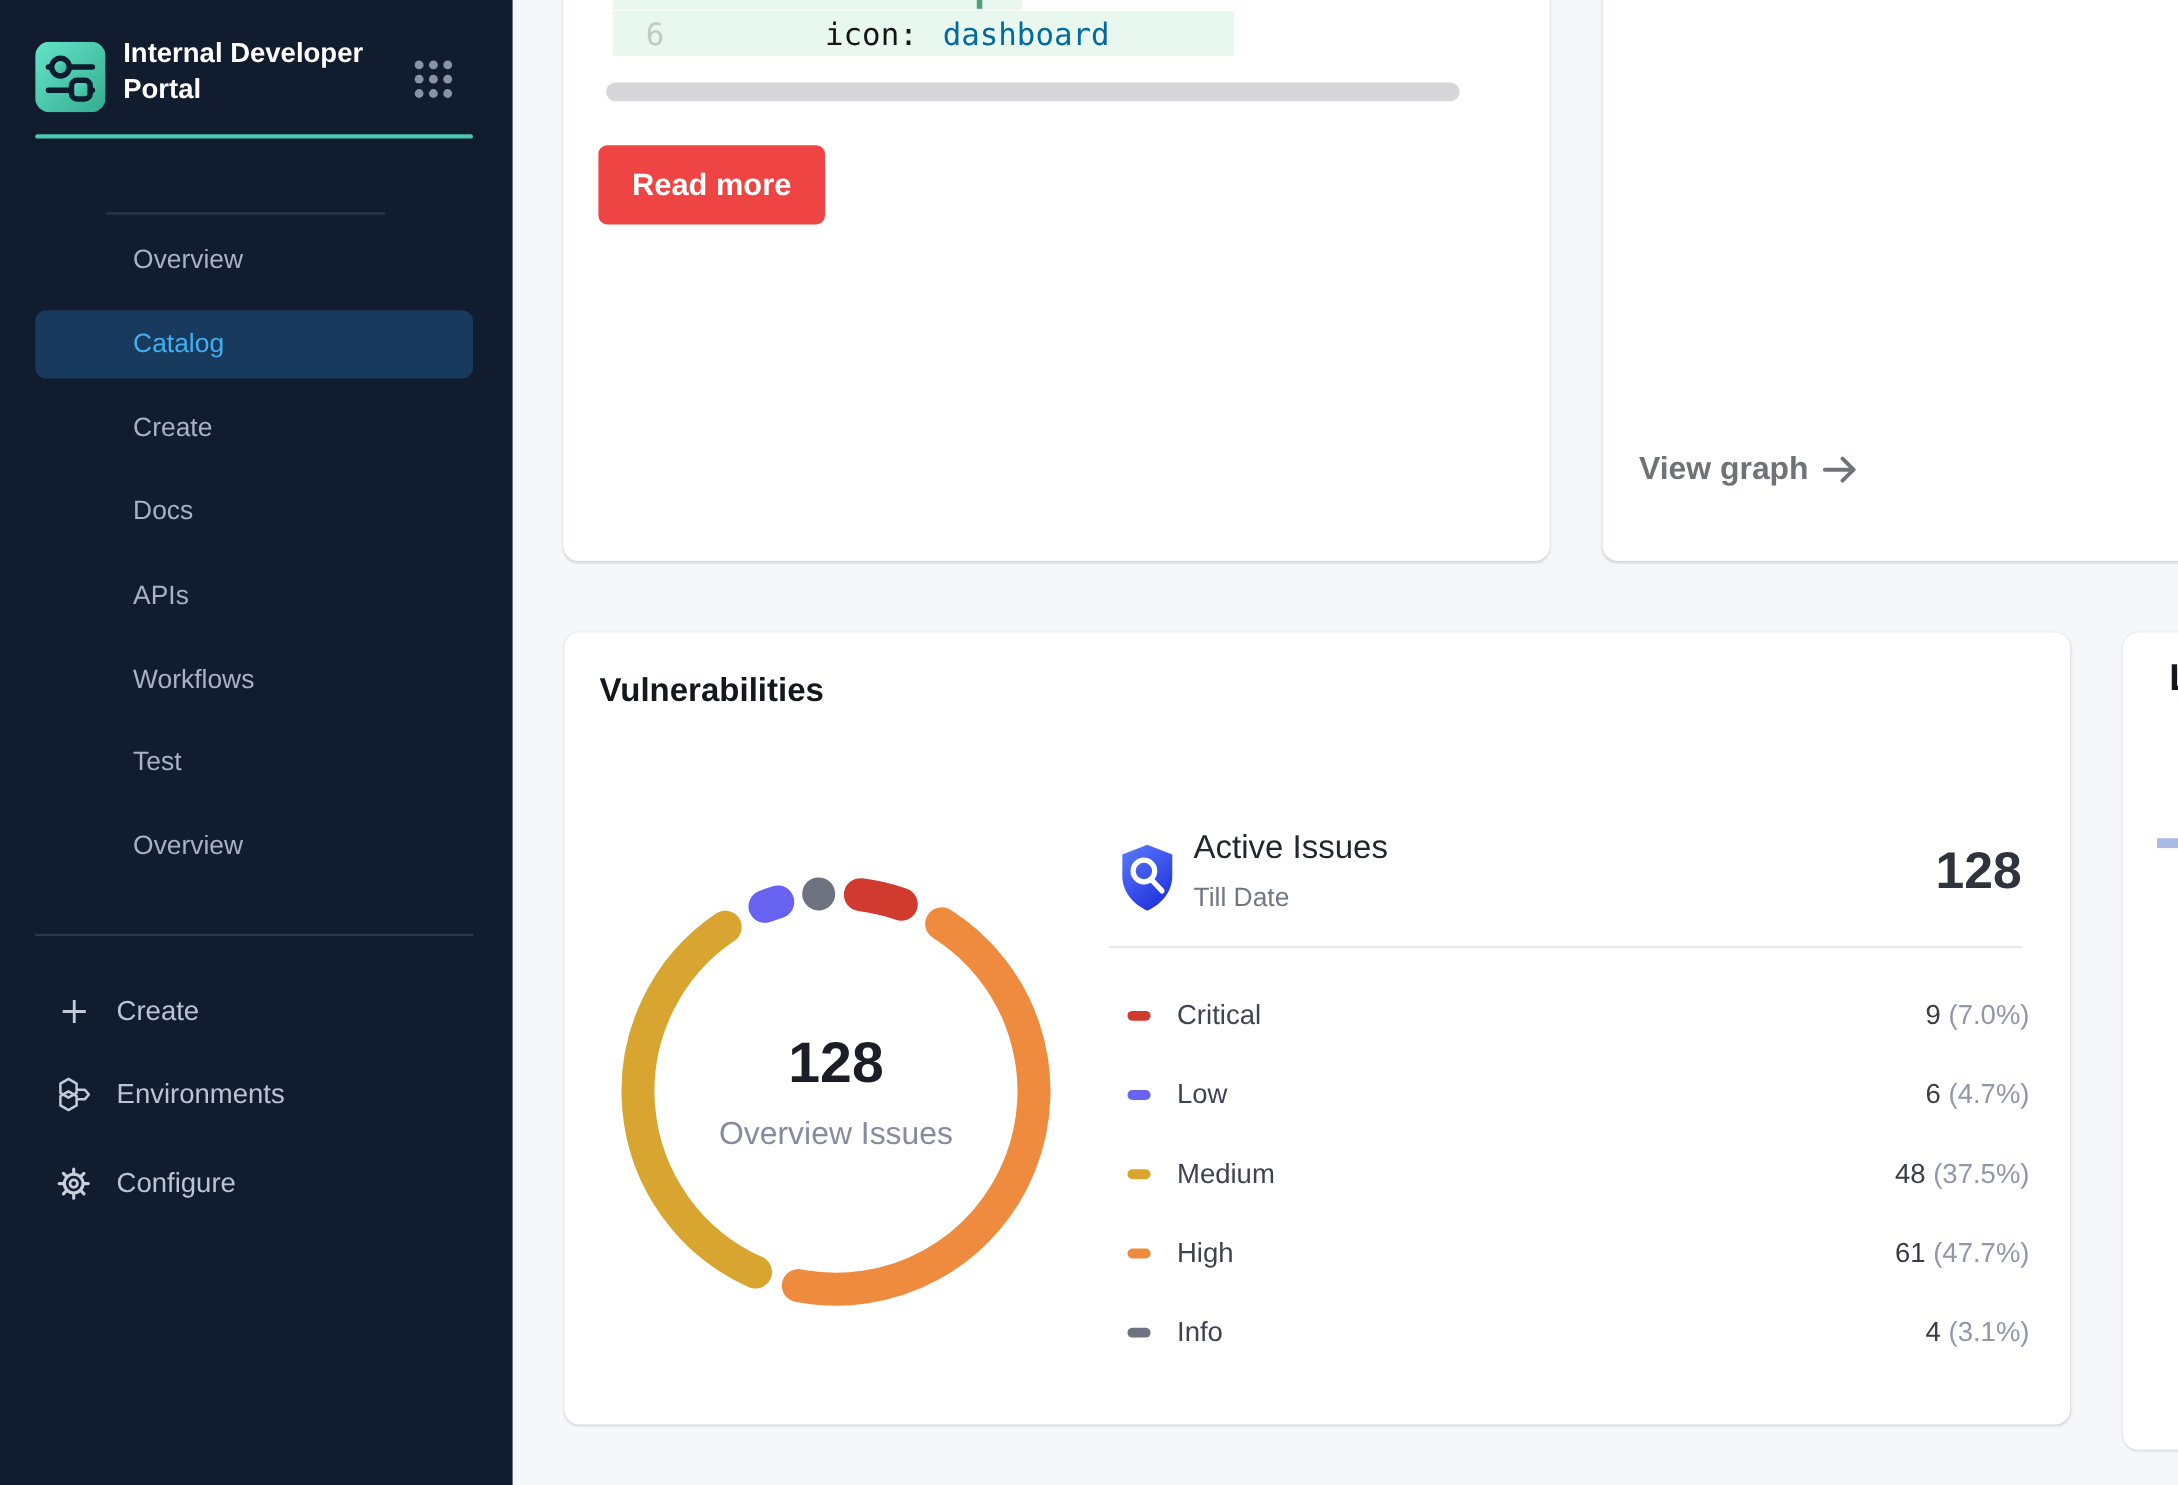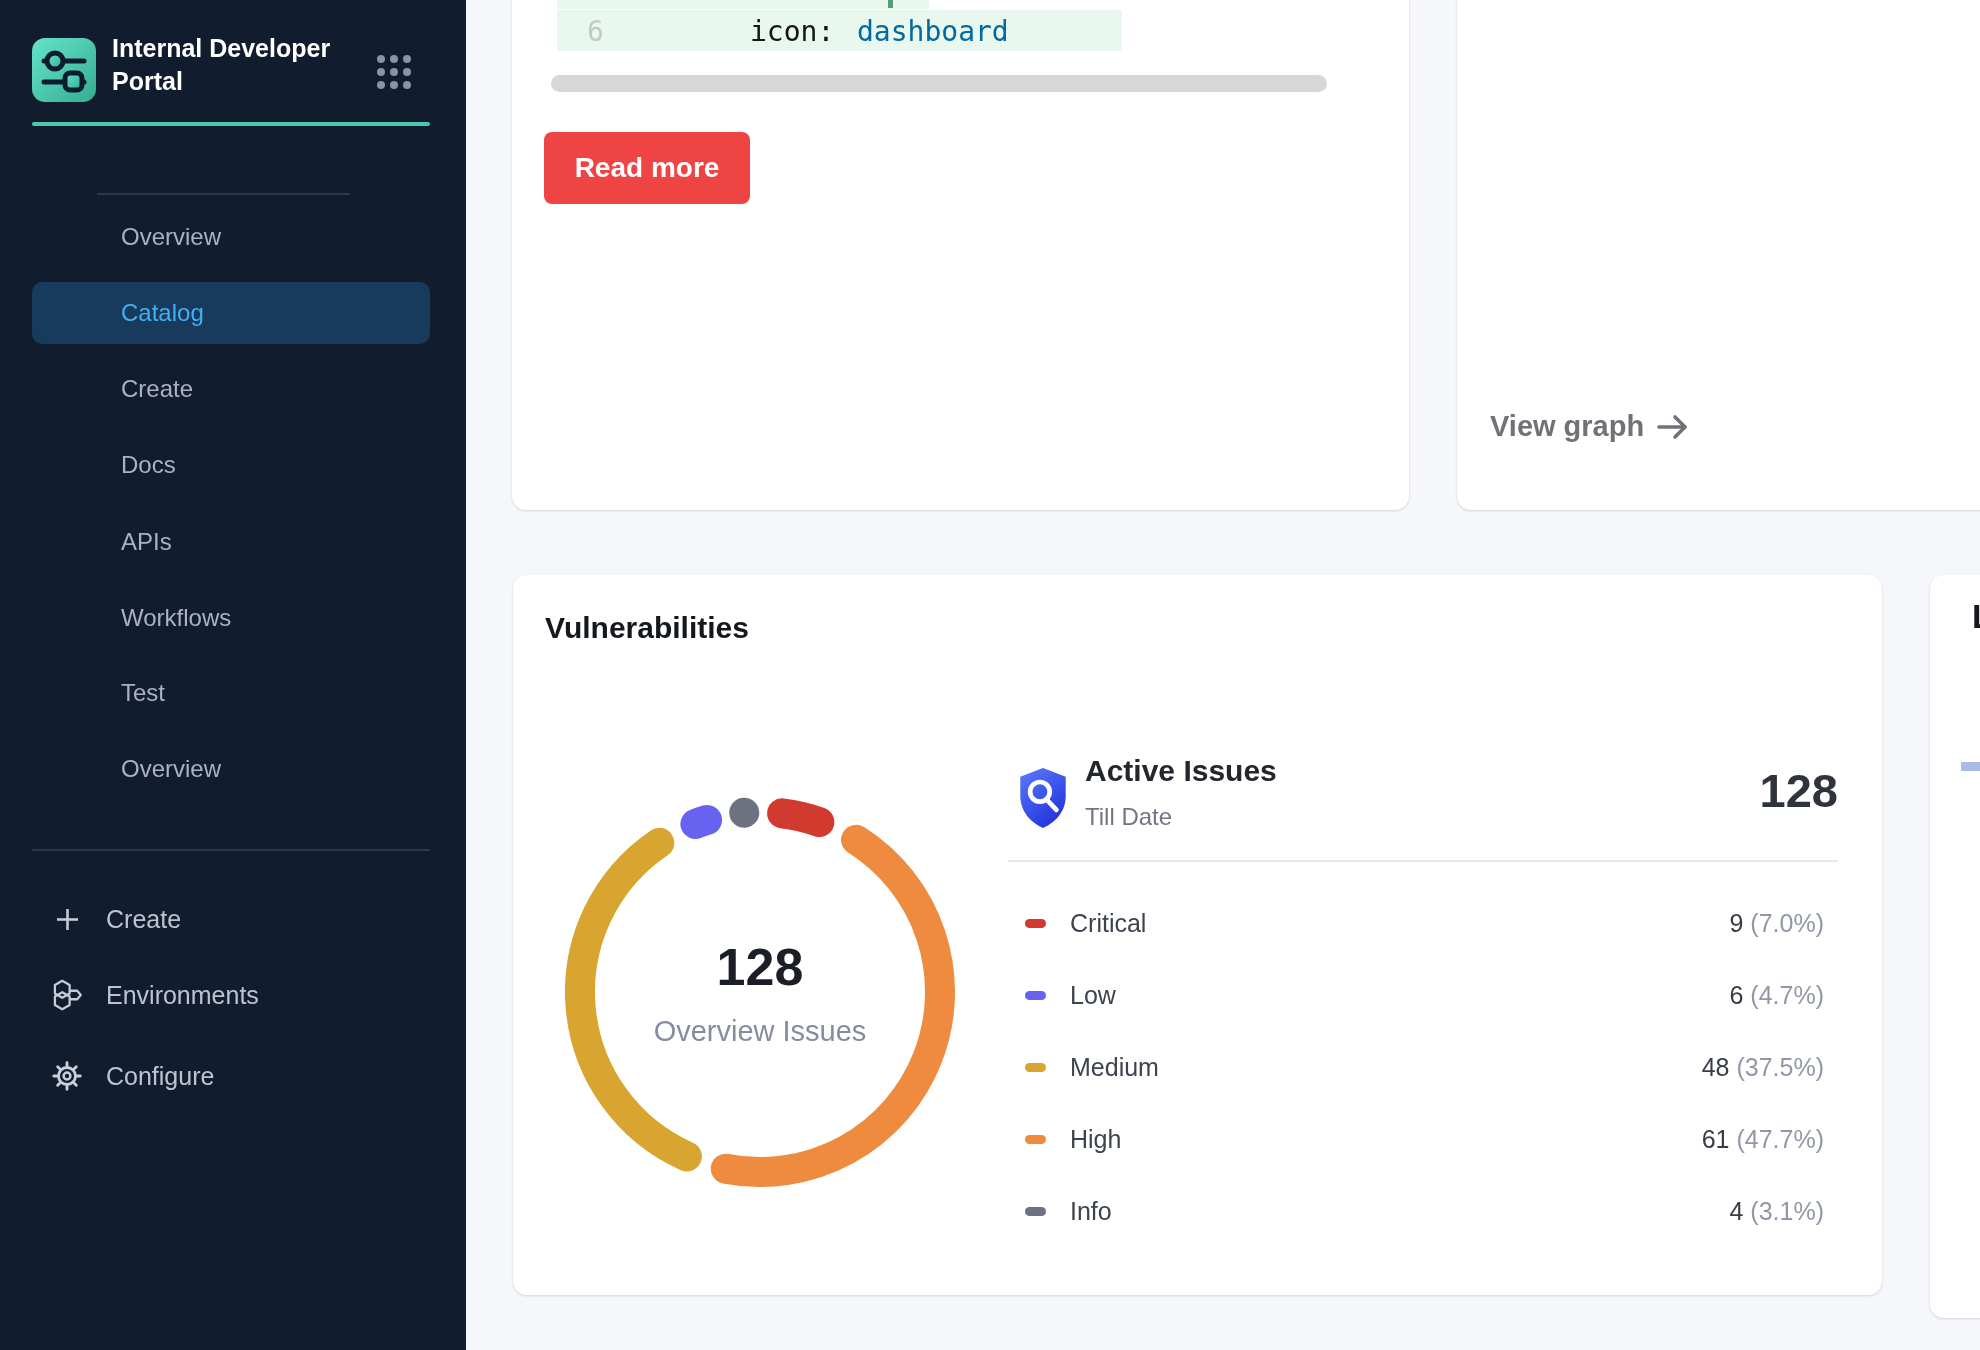--- a/index.html
+++ b/index.html
@@ -40,25 +40,25 @@
   
   .view-graph{position:absolute;left:33px;top:434px;display:flex;align-items:center;gap:12px;font-size:29px;font-weight:700;color:#6f7377;cursor:pointer;}
 
   
   .vuln-title{position:absolute;left:32px;top:36px;font-size:30px;font-weight:700;color:#14171d;}
   .donut-wrap{position:absolute;left:32px;top:202px;width:430px;height:430px;}
   .donut-center{position:absolute;left:32px;top:202px;width:430px;height:430px;display:flex;flex-direction:column;align-items:center;justify-content:center;pointer-events:none;}
   .donut-center .big{font-size:52px;font-weight:700;color:#1b1e26;}
   .donut-center .sub{font-size:29px;color:#868ca0;margin-top:18px;}
   .ai-shield{position:absolute;left:501px;top:191px;width:58px;height:64px;}
-  .ai-title{position:absolute;left:572px;top:179px;font-size:30px;font-weight:700;color:#23262e;}
+  .ai-title{position:absolute;left:572px;top:179px;font-size:30px;font-weight:400;color:#23262e;}
   .ai-sub{position:absolute;left:572px;top:228px;font-size:24px;color:#717683;}
   .ai-total{position:absolute;right:44px;top:188px;font-size:47px;font-weight:700;color:#2f333c;}
   .ai-divider{position:absolute;left:495px;right:44px;top:285px;height:2px;background:#e6e8ed;}
-  .legend-row{position:absolute;left:512px;right:58px;height:30px;display:flex;align-items:center;}
+  .legend-row{position:absolute;left:512px;right:37px;height:30px;display:flex;align-items:center;}
   .swatch{width:21px;height:9px;border-radius:5px;margin-right:24px;flex:none;}
   .legend-label{font-size:25px;color:#3e4350;}
   .legend-value{margin-left:auto;font-size:25px;color:#373c47;}
   .legend-value .pct{color:#9297a7;}
   .legend-row.r0{top:333px}.legend-row.r1{top:405px}.legend-row.r2{top:477px}.legend-row.r3{top:549px}.legend-row.r4{top:621px}
 
   
   .partial-title{position:absolute;left:42px;top:22px;font-size:34px;font-weight:700;color:#15181e;}
   .partial-bar{position:absolute;left:31px;top:187px;width:290px;height:9px;background:#a9bbe6;}
 </style>

